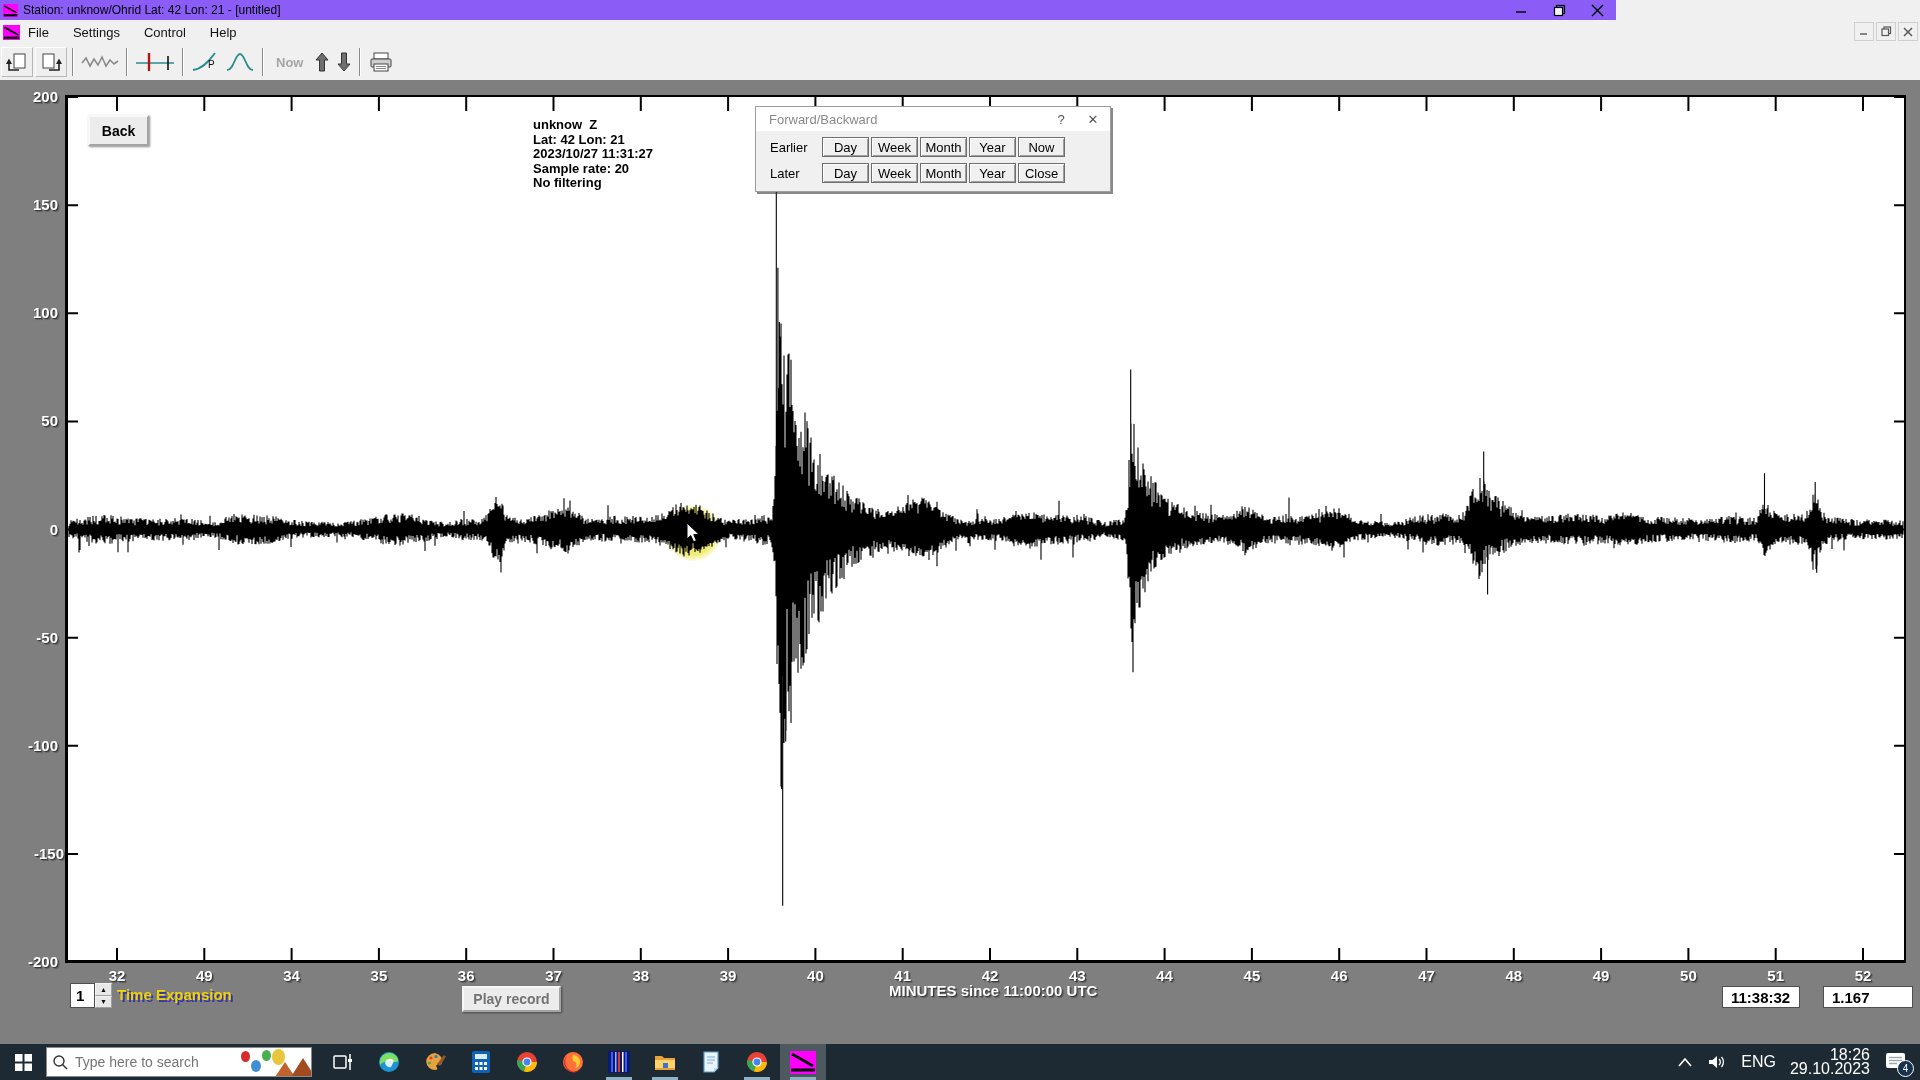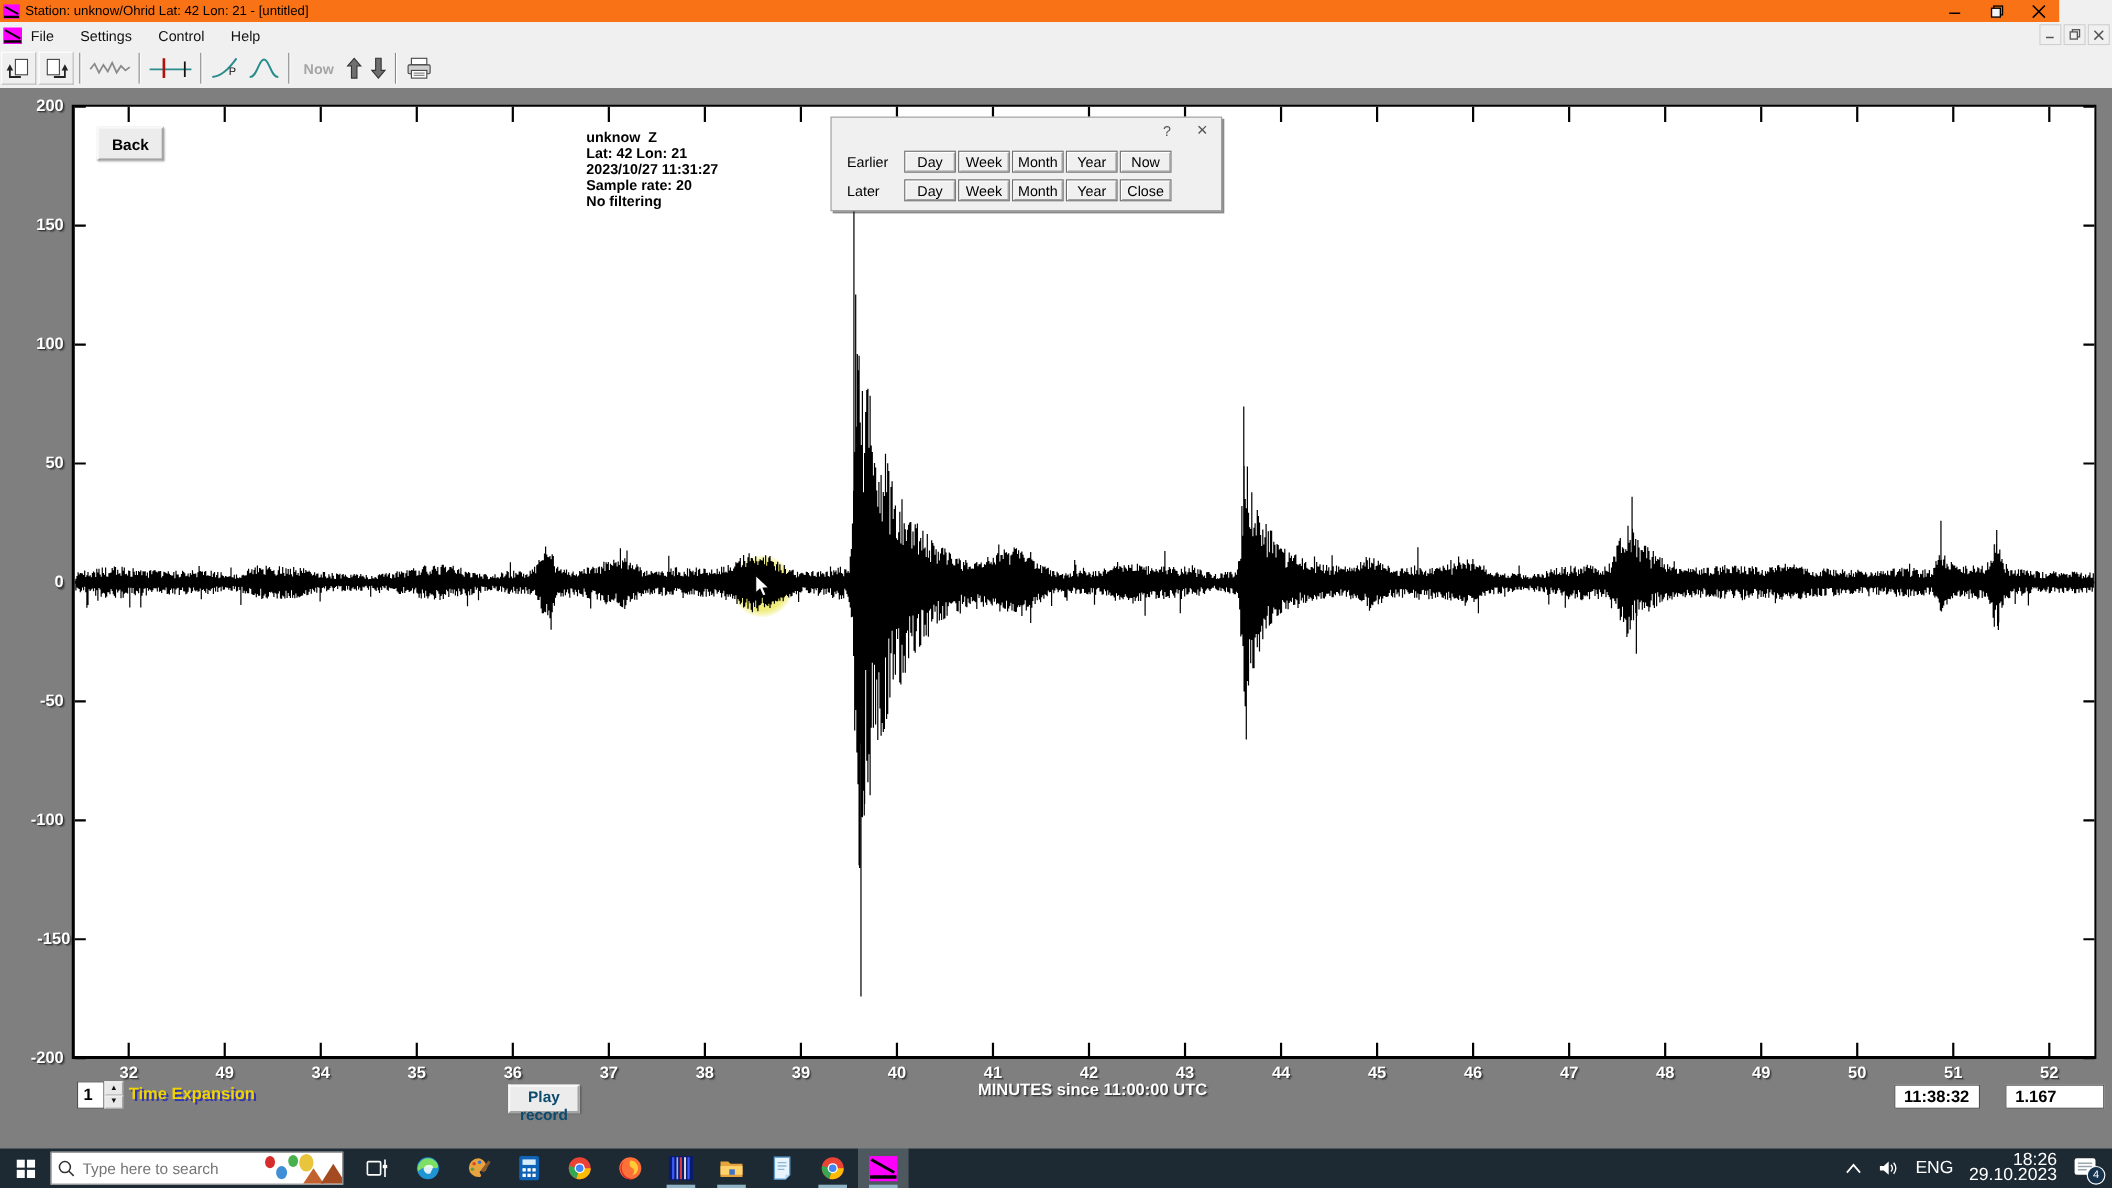--- a/index.html
+++ b/index.html
@@ -1,19 +1,19 @@
 <!DOCTYPE html>
 <html><head>
 <meta charset="utf-8">
 <style>
   html,body{margin:0;padding:0;width:1920px;height:1080px;overflow:hidden;
     font-family:"Liberation Sans","DejaVu Sans",sans-serif;background:#7f7f7f;}
   #app{position:absolute;left:0;top:0;width:1920px;height:1044px;background:#f0f0f0;}
   
-  #titlebar{position:absolute;left:0;top:0;width:1872px;height:20px;background:#f97316;
+  #titlebar{position:absolute;left:0;top:0;width:1616px;height:20px;background:#8b5cf6;
     display:flex;align-items:center;font-size:12px;color:#000;border-bottom:1px solid #e2e2e2;}
   .appico{background:#ff00ff;position:relative;overflow:hidden;flex:none;}
   .appico svg{position:absolute;inset:0;}
   #titlebar .appico{width:15px;height:13px;margin:0 5px 0 3px;}
   #title-controls{position:absolute;right:0;top:0;height:20px;display:flex;}
   .tc-btn{width:38px;height:20px;display:flex;align-items:center;justify-content:center;}
   #menubar{position:absolute;left:0;top:20px;width:1920px;height:24px;background:#f0f0f0;
     display:flex;align-items:center;font-size:13px;color:#111;}
   #menubar .appico{width:17px;height:15px;margin:0 8px 0 3px;}
   #menu-items{display:flex;gap:24px;}
@@ -61,23 +61,23 @@
   .dlg-btn{width:47px;height:20px;}
   
   .whitebox{position:absolute;background:#fff;border:1px solid #4f4f4f;box-sizing:border-box;
     font-weight:bold;font-size:15px;color:#000;display:flex;align-items:center;z-index:4;}
   #exp-value{left:70px;top:983px;width:25px;height:25px;padding-left:5px;}
   #spinner{position:absolute;left:95px;top:983px;width:17px;height:25px;z-index:4;display:flex;flex-direction:column;}
   .spin-btn{flex:1;background:#e8e8e8;border:1px outset #f4f4f4;display:flex;align-items:center;justify-content:center;
     font-size:7px;color:#111;box-sizing:border-box;}
   #exp-label{position:absolute;left:117px;top:986px;z-index:4;font-size:15px;font-weight:bold;
     color:#f0d400;text-shadow:2px 2px 0 #3535ad;}
-  #play-btn{position:absolute;left:462px;top:986px;width:65px;height:26px;z-index:4;
+  #play-btn{position:absolute;left:462px;top:986px;width:99px;height:26px;z-index:4;
     background:#ececec;border:2px outset #f8f8f8;box-shadow:1px 1px 2px rgba(0,0,0,.45);
-    font-weight:bold;font-size:14px;font-family:inherit;color:#0c4a6e;}
+    font-weight:bold;font-size:14px;font-family:inherit;color:#737373;}
   #time-box{left:1722px;top:986px;width:78px;height:22px;padding-left:8px;}
   #value-box{left:1823px;top:986px;width:90px;height:22px;padding-left:8px;}
   
   #taskbar{position:absolute;left:0;top:1044px;width:1920px;height:36px;background:#1d2a33;
     display:flex;align-items:center;color:#fff;}
   #start-btn{width:46px;height:36px;display:flex;align-items:center;justify-content:center;}
   #search{position:relative;width:266px;height:30px;background:#fff;border:1px solid #8a8a8a;
     display:flex;align-items:center;box-sizing:border-box;}
   #search input{border:none;outline:none;font-size:14px;width:150px;color:#333;
     font-family:inherit;background:transparent;}
@@ -273,20 +273,23 @@
 2023/10/27 11:31:27
 Sample rate: 20
 No filtering</div>
 
   <div id="highlight"></div>
   <svg id="cursor" width="16" height="22">
     <path d="M1 1 L1 17 L4.8 13.6 L7.6 19.8 L10.4 18.6 L7.8 12.6 L13 12.4 Z" fill="#fff" stroke="#000" stroke-width="1"></path>
   </svg>
 
   <div id="dialog">
+    <div id="dialog-title">
+      <span class="t">Forward/Backward</span>
+    </div>
     <div class="dlg-tbtn" style="right:34px">?</div>
     <div class="dlg-tbtn" style="right:2px">✕</div>
     <div id="dialog-rows">
         <div class="dlg-row" style="top: 30px; width: 100%;">
           <span class="dlg-label">Earlier</span>
           <div class="dlg-btns">
             <div class="btn3d dlg-btn">Day</div>
             <div class="btn3d dlg-btn">Week</div>
             <div class="btn3d dlg-btn">Month</div>
             <div class="btn3d dlg-btn">Year</div>

